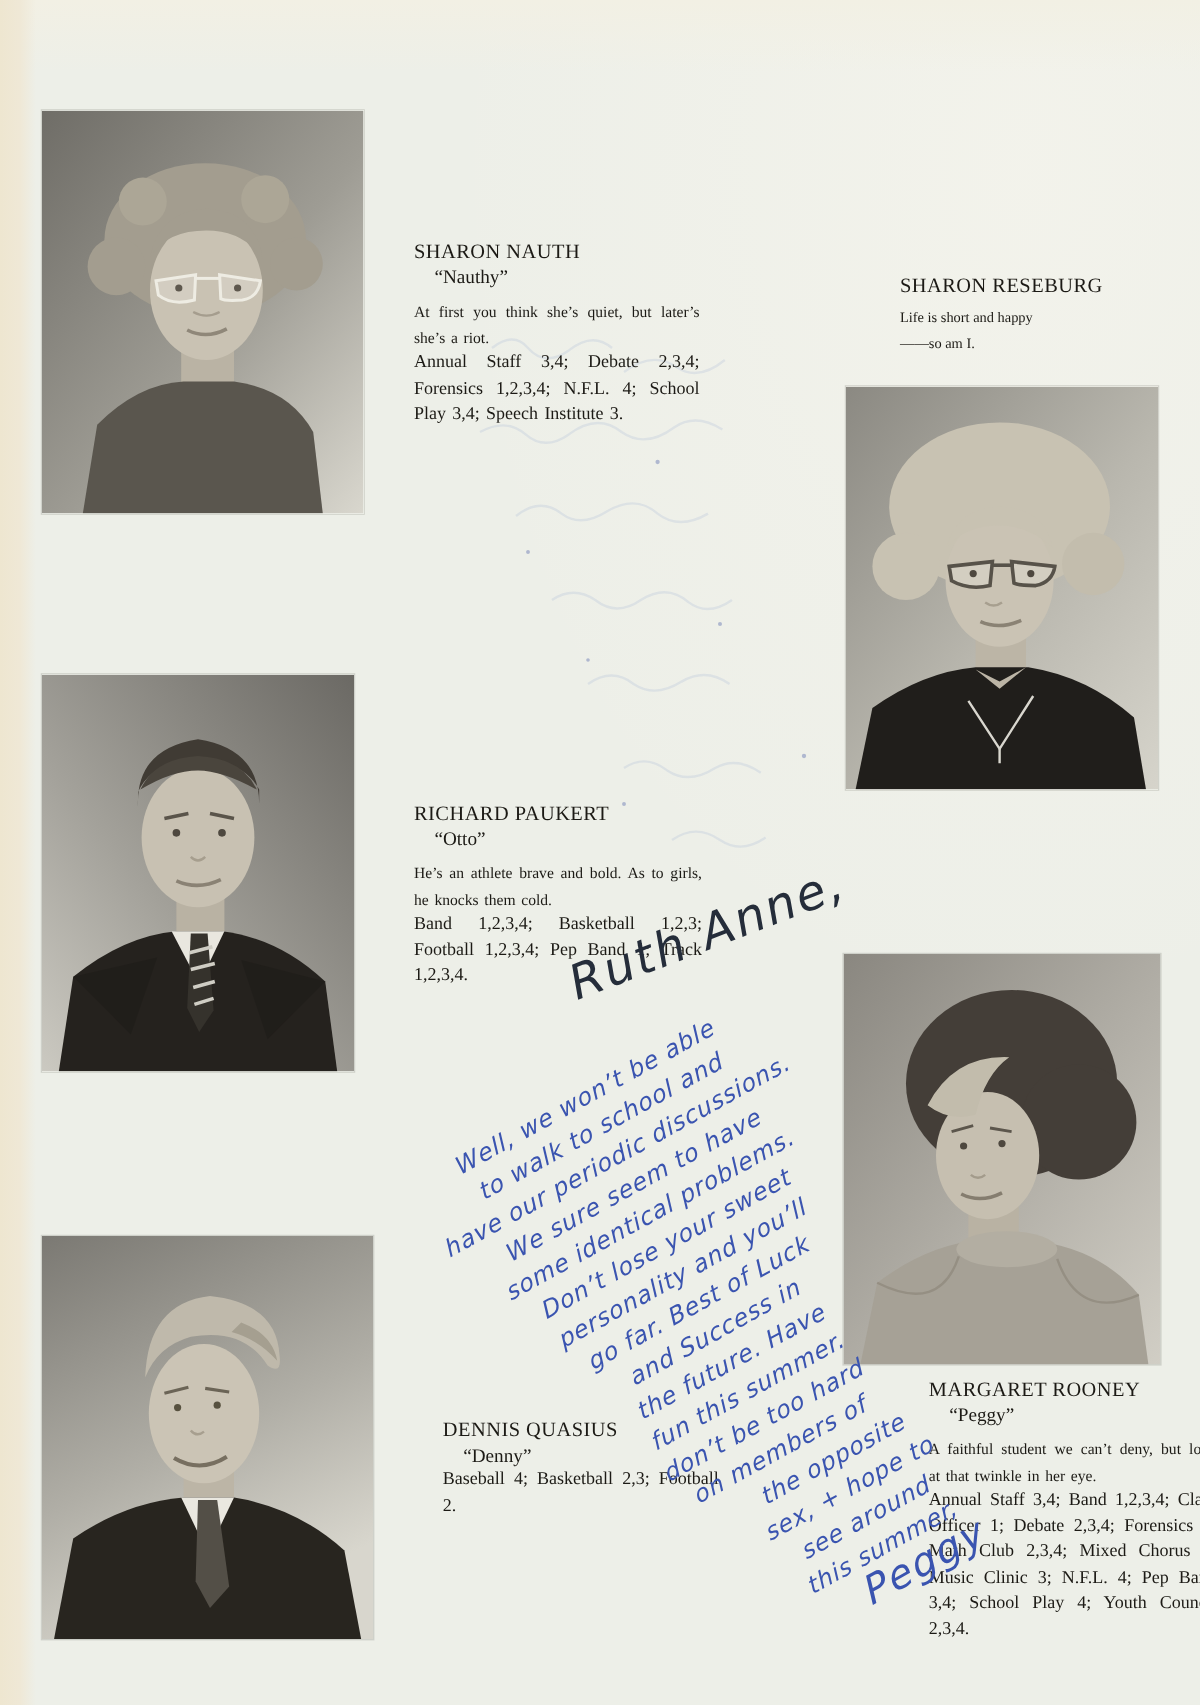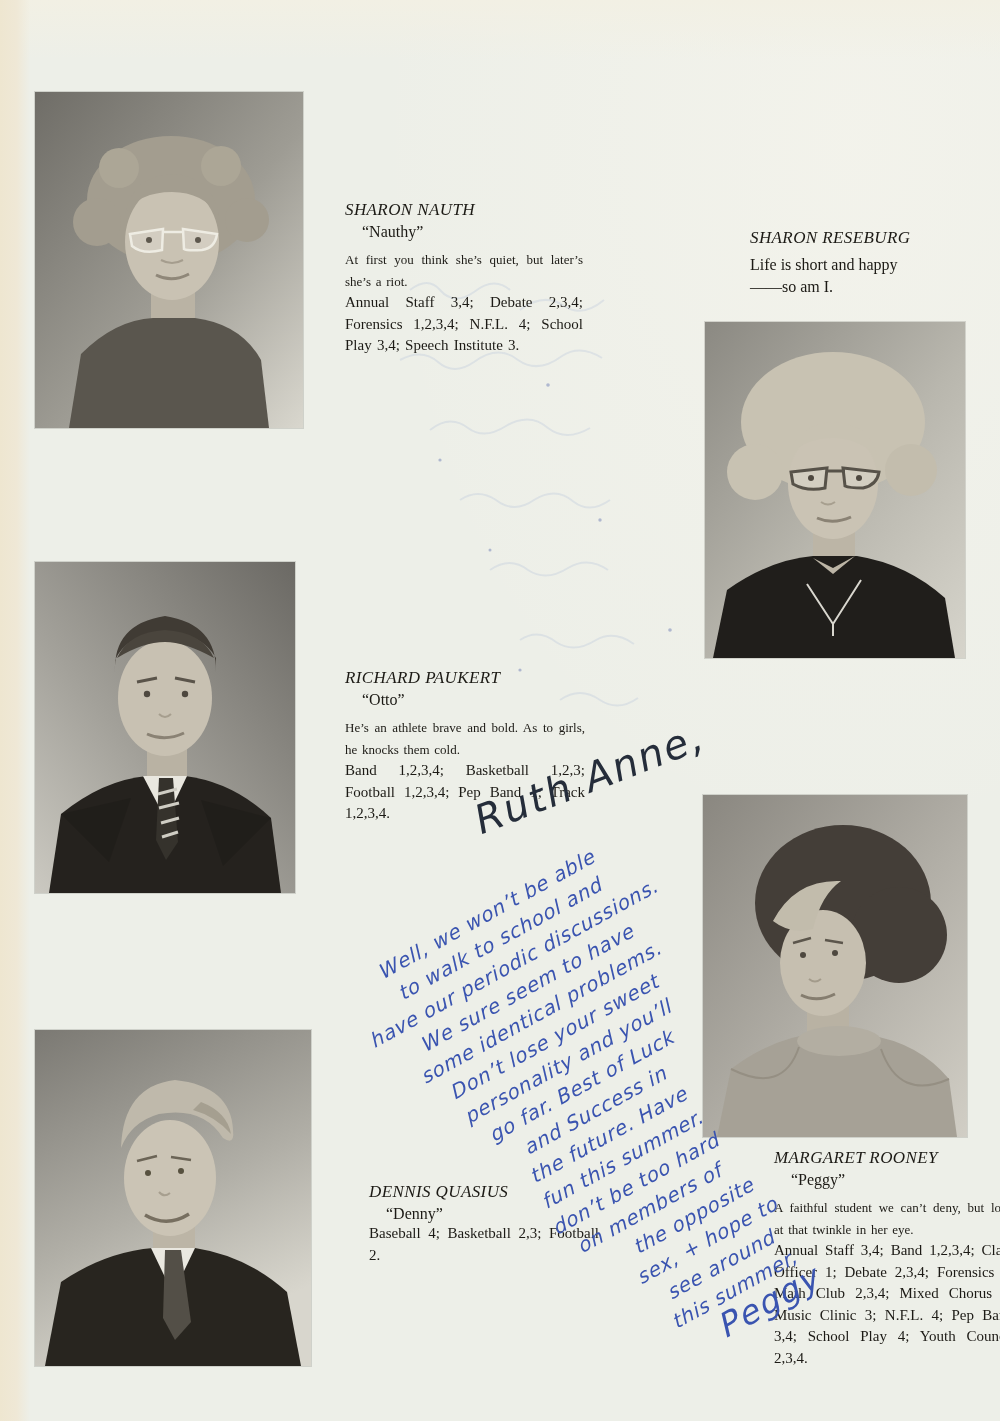--- a/index.html
+++ b/index.html
@@ -22,25 +22,25 @@
     position:absolute;left:0;top:0;bottom:0;width:30px;
     background:linear-gradient(90deg,#eee6d0 0%,#efe8d6 55%,rgba(239,232,214,0) 100%);
   }
   .photo{
     position:absolute;
     overflow:hidden;
     box-shadow:0 0 0 1px rgba(120,118,110,.25);
   }
   .photo svg{display:block;width:100%;height:100%;}
   .entry{position:absolute;}
-  .entry-name{font-size:17px;letter-spacing:.4px;white-space:nowrap;font-style:italic;}
+  .entry-name{font-size:17px;letter-spacing:.4px;white-space:nowrap;}
   .entry-nick{font-size:16px;padding-left:17px;margin-top:3px;}
   .entry-body{font-size:13px;line-height:21.5px;text-align:justify;margin-top:8px;word-spacing:1.5px;}
   .entry-acts{font-size:15px;line-height:21.5px;text-align:justify;word-spacing:1.5px;}
-  .quote-line{font-size:16px;line-height:21.5px;}
+  .quote-line{font-size:12px;line-height:21.5px;}
   .page-label{
     position:absolute;left:482px;top:1420px;
     font-weight:bold;font-size:13px;letter-spacing:.5px;word-spacing:4px;font-family:Liberation Mono, monospace;
   }
   .hw-salutation{
     position:absolute;left:468px;top:800px;
     transform:rotate(-21deg);transform-origin:0 0;
     font-family:"DejaVu Sans", sans-serif;
     font-style:italic;
     font-size:40px;color:#252d3a;letter-spacing:2px;white-space:nowrap;

